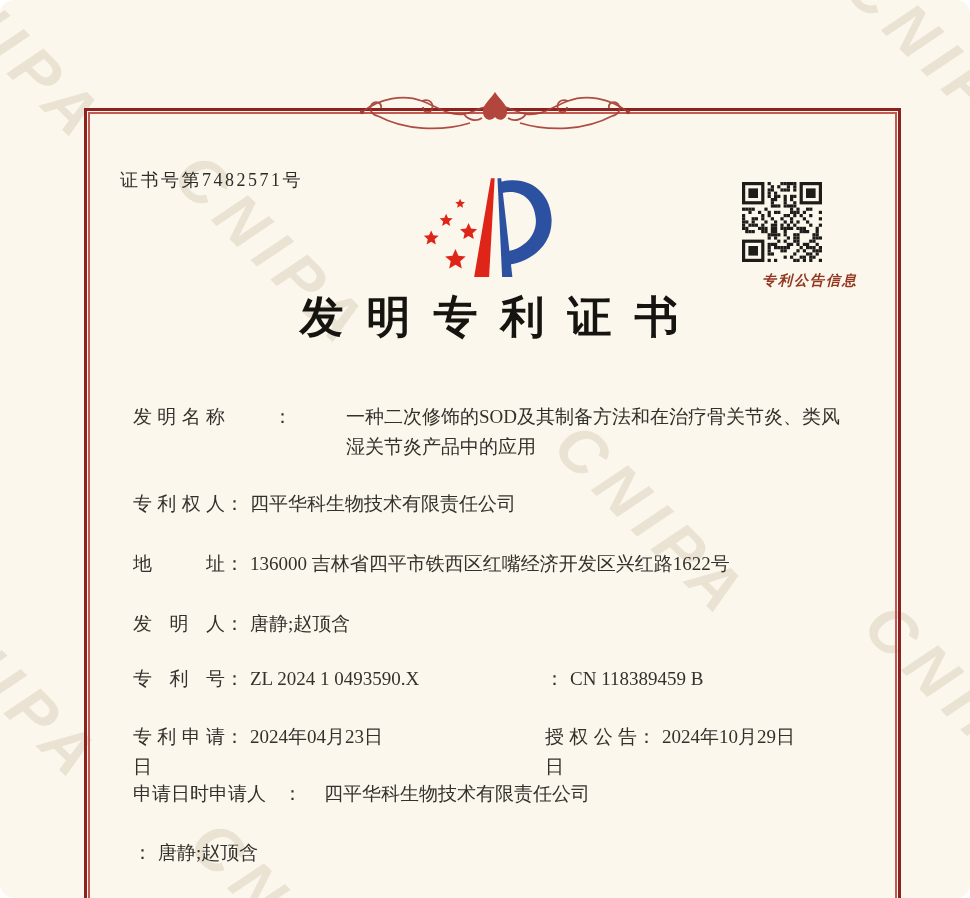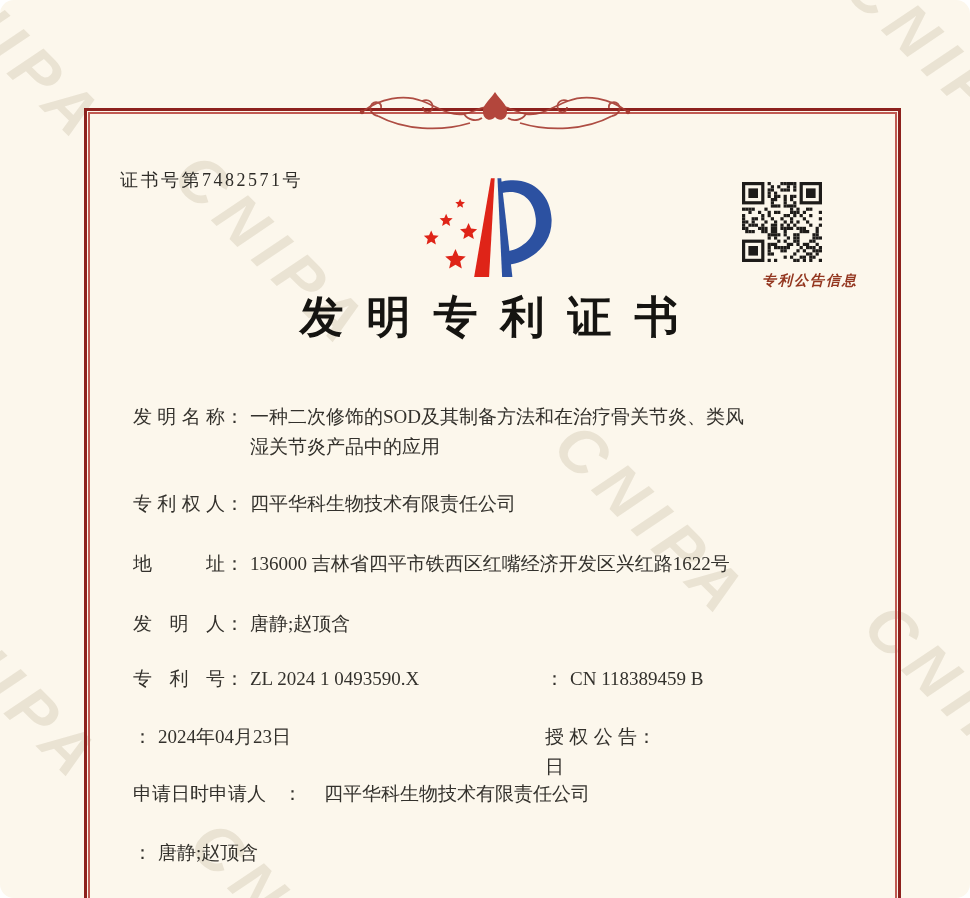--- a/index.html
+++ b/index.html
@@ -53,21 +53,21 @@
        font-size:19px; line-height:30px; color:#33312c;}
   .row.right-col{left:545px;}
   .lab{
     display:inline-block; width:92px; text-align:justify; text-align-last:justify;
     flex:0 0 auto;
   }
   .lab.wide{width:134px; text-align-last:auto;}
   .colon{flex:0 0 auto; margin-right:6px;}
   .val{flex:0 0 auto;}
   .val-name{width:505px; flex:0 0 auto;}
-  .r1{top:402px;}
+  .r1{top:402px;gap:48px;}
   .r2{top:489px;justify-content:space-between;}
   .r3{top:549px;}
   .r4{top:609px;}
   .r5{top:664px;}
   .r6{top:722px;}
   .r7{top:779px;gap:16px;}
   .r8{top:838px;}
 </style>
 </head>
 <body>
@@ -356,26 +356,28 @@
     <span class="lab">专利号</span>
       <span class="colon">：</span>
       <span class="val">ZL 2024 1 0493590.X</span>
   </div>
   <div class="row r5 right-col">
       <span class="colon">：</span>
       <span class="val">CN 118389459 B</span>
   </div>
 
   <div class="row r6">
+    <span class="lab">专利申请日</span>
       <span class="colon">：</span>
       <span class="val">2024年04月23日</span>
   </div>
   <div class="row r6 right-col">
     <span class="lab">授权公告日</span>
       <span class="colon">：</span>
+      <span class="val">2024年10月29日</span>
   </div>
 
   <div class="row r7">
     <span class="lab wide">申请日时申请人</span>
       <span class="colon">：</span>
       <span class="val">四平华科生物技术有限责任公司</span>
   </div>
 
   <div class="row r8">
       <span class="colon">：</span>

